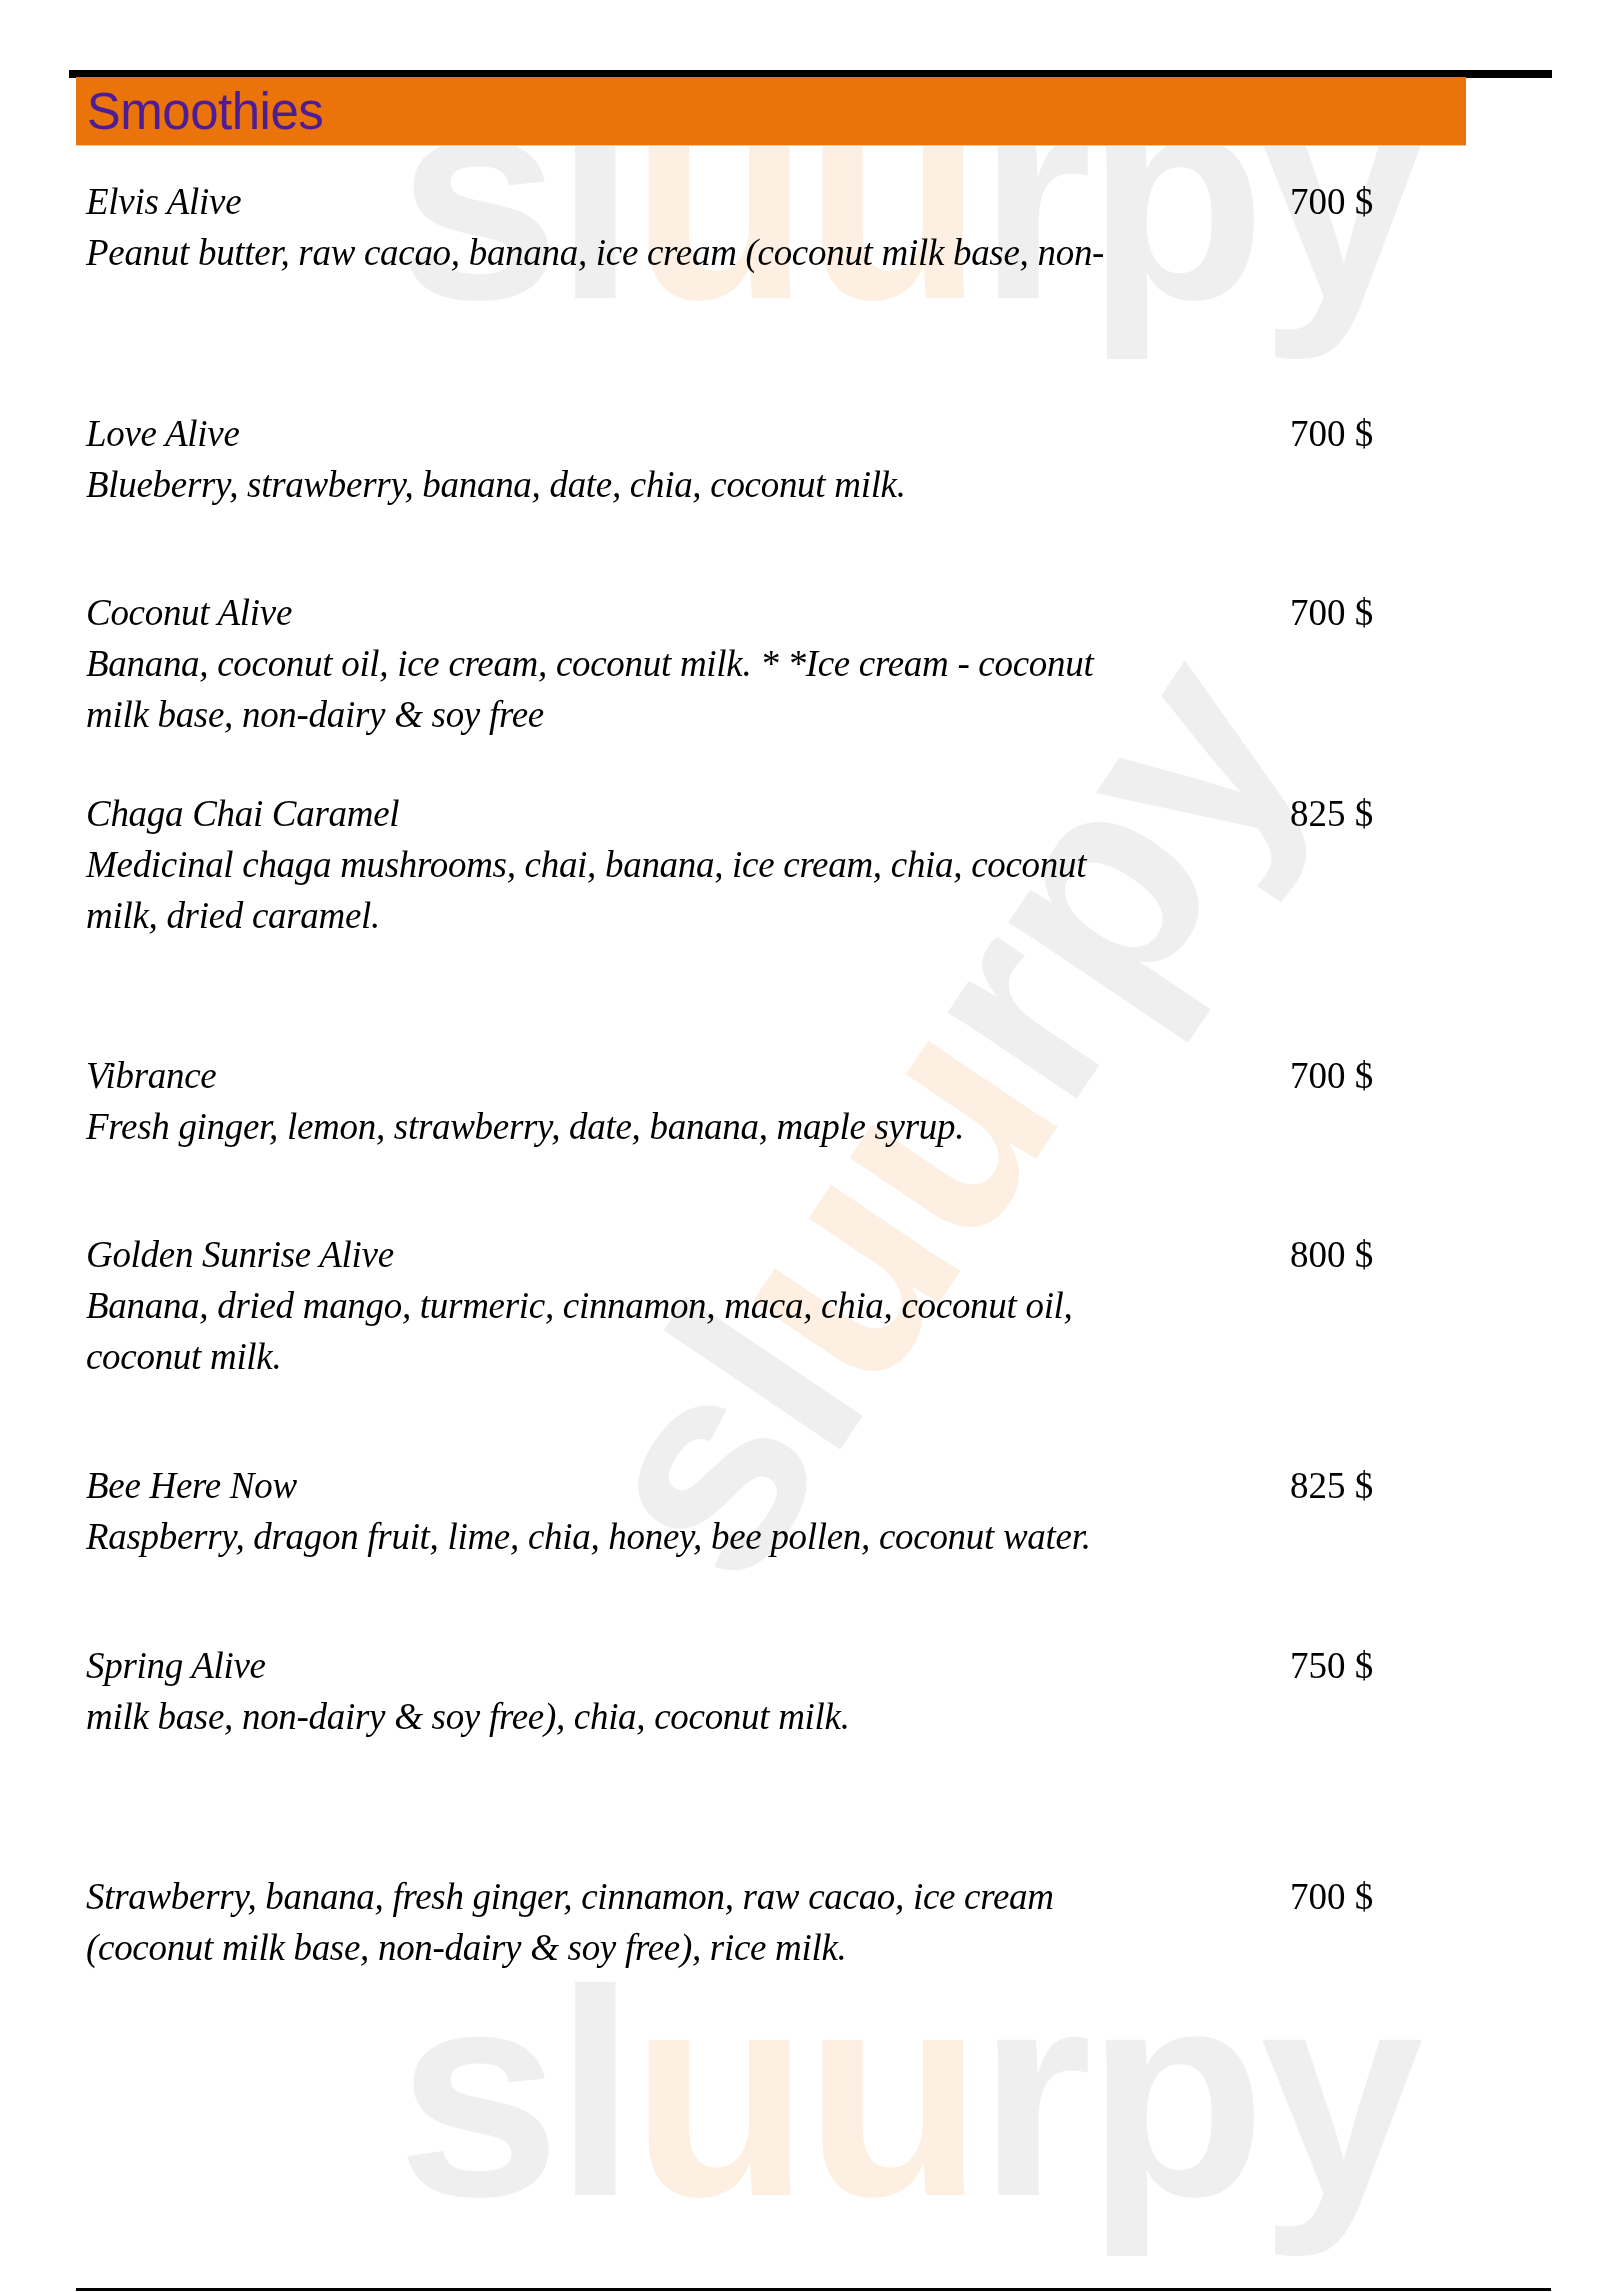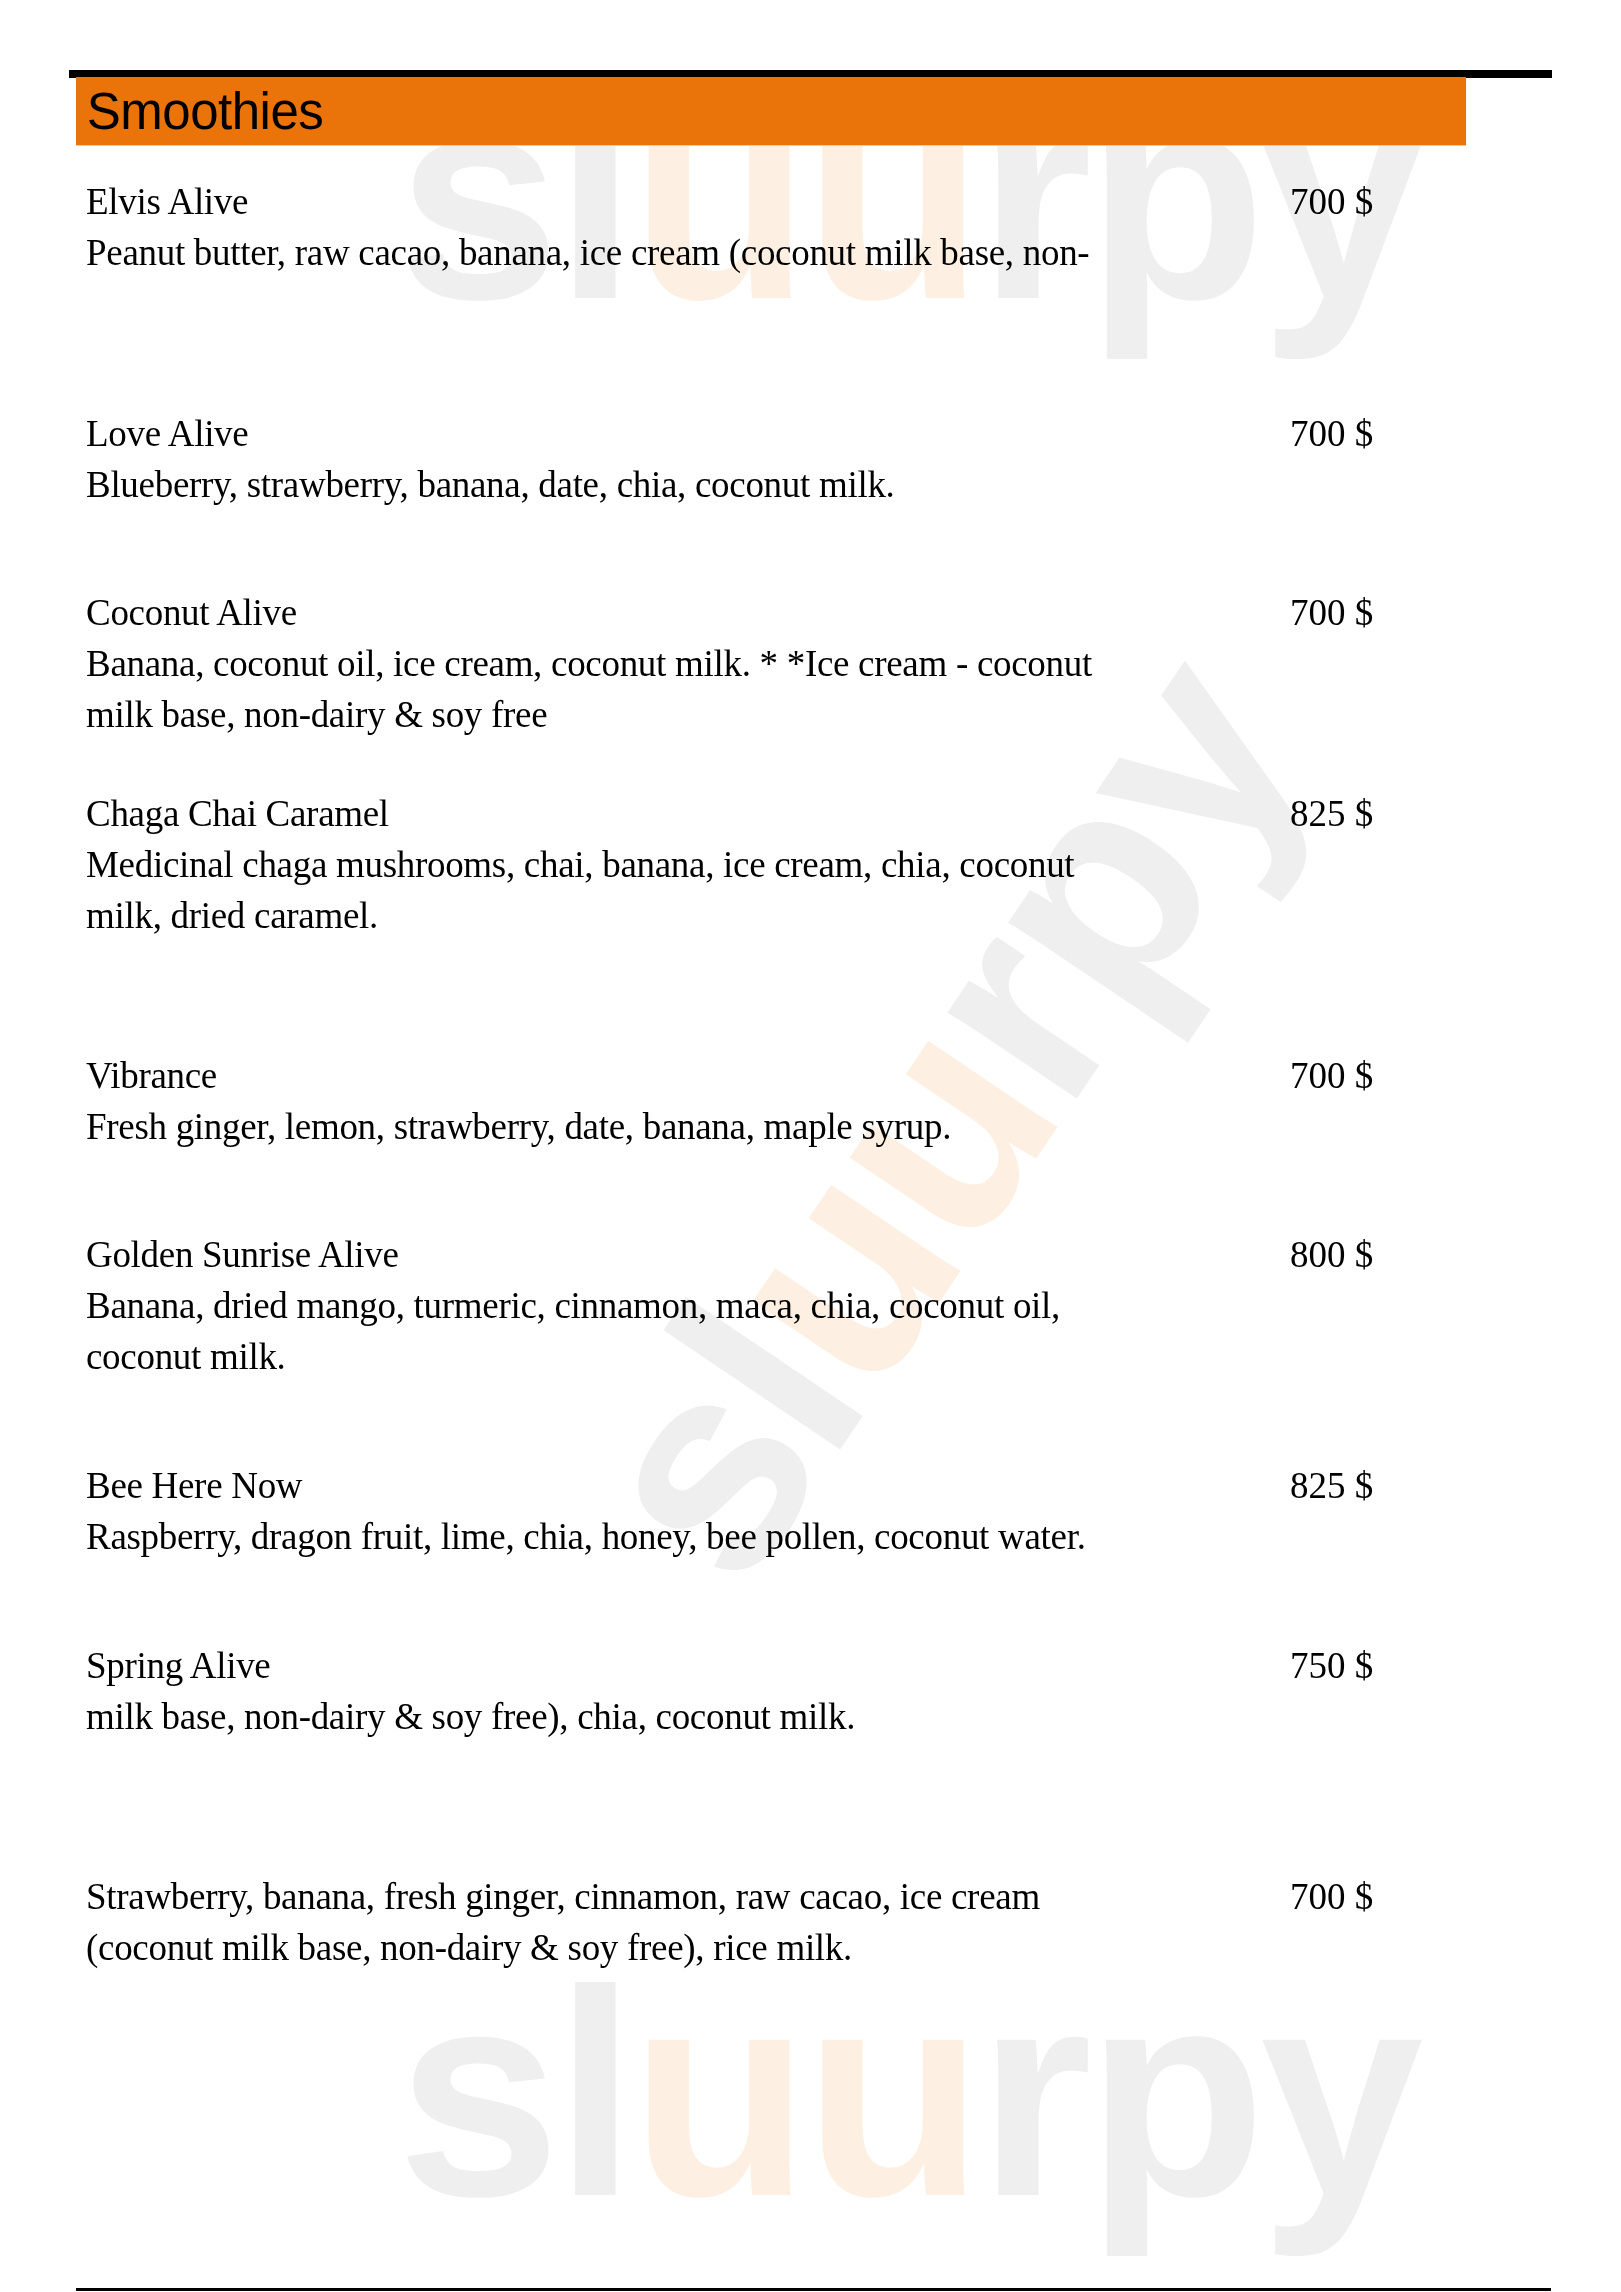--- a/index.html
+++ b/index.html
@@ -5,23 +5,23 @@
   html, body { margin:0; padding:0; background:#ffffff; }
   body { width:1621px; height:2293px; position:relative; overflow:hidden; font-family:"Liberation Serif", serif; color:#000; }
   .wm { position:absolute; font-family:"Liberation Sans", sans-serif; font-weight:bold; white-space:nowrap; line-height:1; z-index:0; letter-spacing:-5.9px; }
   .wm .g { color:#efefef; }
   .wm .o { color:#fdf0e3; }
   .wm-top { left:397px; top:49px; font-size:294px; }
   .wm-bot { left:397px; top:1946px; font-size:294px; }
   .wm-mid { left:431px; top:970px; font-size:294px; transform:rotate(-56deg); transform-origin:center center; }
   .topline { position:absolute; left:69px; top:70px; width:1483px; height:7.8px; background:#000; z-index:2; }
   .header { position:absolute; left:76px; top:77px; width:1390px; height:68px; background:#ea730a; z-index:2; box-shadow:0 1px 0 #f6c89c; }
-  .header-title { position:absolute; left:10.8px; top:4.9px; font-family:"Liberation Sans", sans-serif; font-size:51px; color:#000000; line-height:59px; letter-spacing:-0.5px; }
+  .header-title { position:absolute; left:10.8px; top:4.9px; font-family:"Liberation Sans", sans-serif; font-size:51px; color:#4c1d95; line-height:59px; letter-spacing:-0.5px; }
   .item { position:absolute; left:86px; width:1402px; z-index:1; }
-  .item .name, .item .line { font-size:37px; line-height:51px; height:51px; white-space:nowrap; letter-spacing:-0.3px; }
+  .item .name, .item .line { font-size:37px; line-height:51px; height:51px; white-space:nowrap; letter-spacing:-0.3px;font-style:italic; }
   .item .price { position:absolute; left:1204px; top:0; font-size:37px; line-height:51px; white-space:nowrap;text-align:center; }
   .botline { position:absolute; left:76px; top:2288px; width:1475px; height:2.9px; background:#000; z-index:2; }
 </style>
 </head>
 <body>
 
 <div class="wm wm-top"><span class="g">sl</span><span class="o">uu</span><span class="g">rpy</span></div>
 <div class="wm wm-mid"><span class="g">sl</span><span class="o">uu</span><span class="g">rpy</span></div>
 <div class="wm wm-bot"><span class="g">sl</span><span class="o">uu</span><span class="g">rpy</span></div>
 

